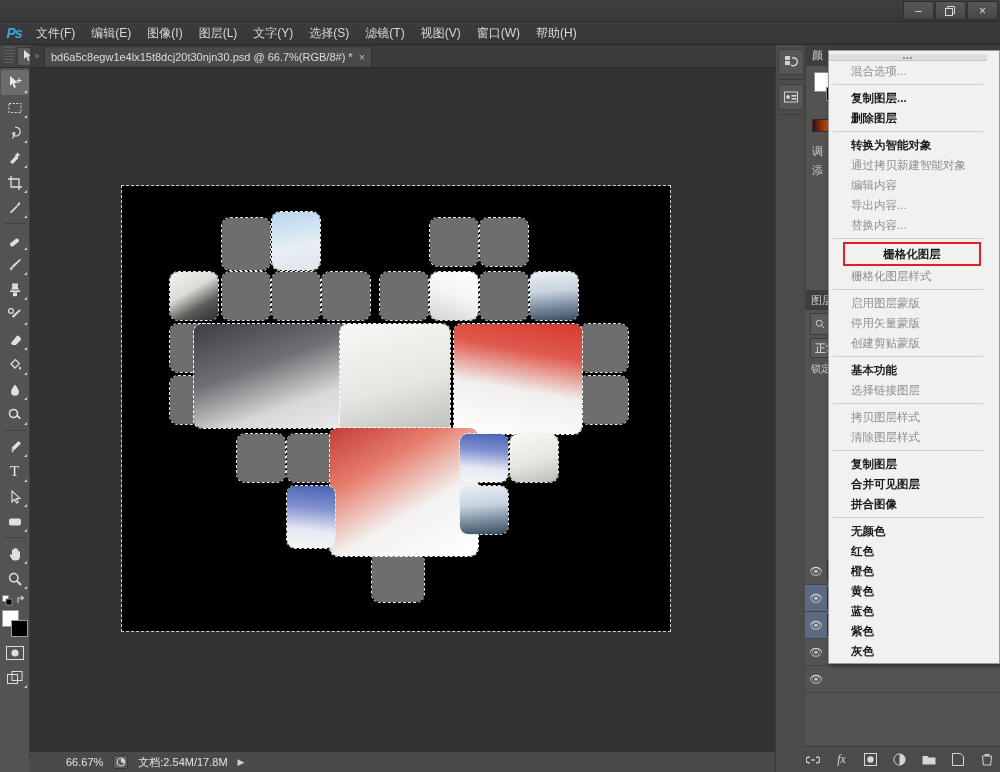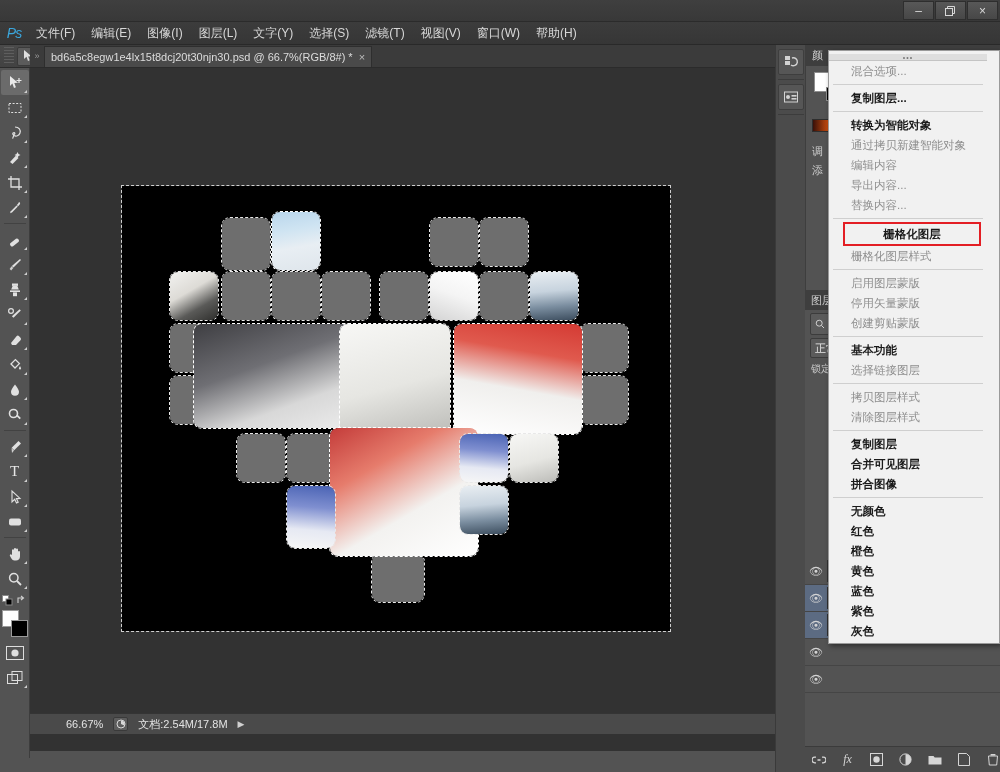--- a/index.html
+++ b/index.html
@@ -31,21 +31,21 @@
 
   
   #menubar {
     position:absolute; left:0; top:22px; width:1000px; height:23px;
     background: linear-gradient(#3c3c3c,#363636);
     border-bottom:1px solid #292929;
     display:flex; align-items:center;
   }
   #ps-logo {
     width:28px; height:23px; display:flex; align-items:center; justify-content:center;
-    color:#3ba7dd; font-weight:normal; font-size:14px; font-style:italic;
+    color:#3ba7dd; font-weight:bold; font-size:14px; font-style:italic;
     letter-spacing:-1px;
   }
   .menu-item {
     padding:3px 8px; font-size:12px; color:#d8d8d8; white-space:nowrap;
   }
 
   
   #optionsbar {
     position:absolute; left:0; top:45px; width:1000px; height:23px;
     background: linear-gradient(#4a4a4a,#424242);
@@ -156,21 +156,21 @@
       linear-gradient(175deg,#e9eef2 0%,#c7d3de 40%,#7b8ea0 70%,#3c4d5e 100%); }
   .ph-g { background:
       linear-gradient(185deg,#4a63b4 0%,#7f8fd0 35%,#e6e9f3 70%,#f6f6f6 100%); }
   .ph-h { background:
       linear-gradient(165deg,#f7f7f5 0%,#e6e6e2 55%,#bcbcb8 100%); }
   .ph-i { background:
       linear-gradient(150deg,#c43c3a 0%,#e67c6c 30%,#f3f2f0 62%,#ffffff 100%); }
 
   
   #statusbar {
-    position:absolute; left:30px; top:713px; width:745px; height:21px;
+    position:absolute; left:30px; top:751px; width:745px; height:21px;
     background:#4a4a4a; border-top:1px solid #343434;
     display:flex; align-items:center; padding-left:36px; gap:10px;
     font-size:11px; color:#e3e3e3;
   }
   .sb-btn { width:15px;height:14px; background:#5d5d5d; border:1px solid #3a3a3a;
       display:flex;align-items:center;justify-content:center;border-radius:2px;}
   .sb-arrow { color:#d0d0d0; font-size:9px; }
 
   
   #dock-icons {
@@ -224,21 +224,21 @@
     width:26px;height:22px; margin-right:6px; border:1px solid #2f2f2f;
     background-image:
       linear-gradient(45deg,#bbb 25%,transparent 25%,transparent 75%,#bbb 75%),
       linear-gradient(45deg,#bbb 25%,#fff 25%,#fff 75%,#bbb 75%);
     background-size:6px 6px; background-position:0 0,3px 3px;
     position:relative;
   }
   .lp-bottom {
     position:absolute; left:0; bottom:0; width:195px; height:26px;
     background:#4b4b4b; border-top:1px solid #3b3b3b;
-    display:flex; align-items:center; justify-content:flex-end; gap:14px;
+    display:flex; align-items:center; justify-content:flex-start; gap:14px;
   }
   .lp-bico { width:15px;height:15px; display:flex;align-items:center;justify-content:center; }
 
   
   #ctxmenu {
     position:absolute; left:828px; top:50px; width:172px;
     background:#f1f1f1; border:1px solid #9a9a9a;
     box-shadow:2px 2px 5px rgba(0,0,0,.45);
     padding:3px 12px 2px 0; z-index:50;
   }
@@ -747,20 +747,21 @@
     </span>
   </div>
 </div>
 
 <div id="ctxmenu">
   <div id="ctx-grip">•••</div>
   <div id="ctx-items">
       <div class="ctx-item dim">混合选项...</div>
       <div class="ctx-sep"></div>
       <div class="ctx-item bold">复制图层...</div>
+      <div class="ctx-item bold">删除图层</div>
       <div class="ctx-sep"></div>
       <div class="ctx-item bold">转换为智能对象</div>
       <div class="ctx-item dim">通过拷贝新建智能对象</div>
       <div class="ctx-item dim">编辑内容</div>
       <div class="ctx-item dim">导出内容...</div>
       <div class="ctx-item dim">替换内容...</div>
       <div class="ctx-sep"></div>
       <div class="ctx-item highlight">栅格化图层</div>
       <div class="ctx-item dim">栅格化图层样式</div>
       <div class="ctx-sep"></div>

